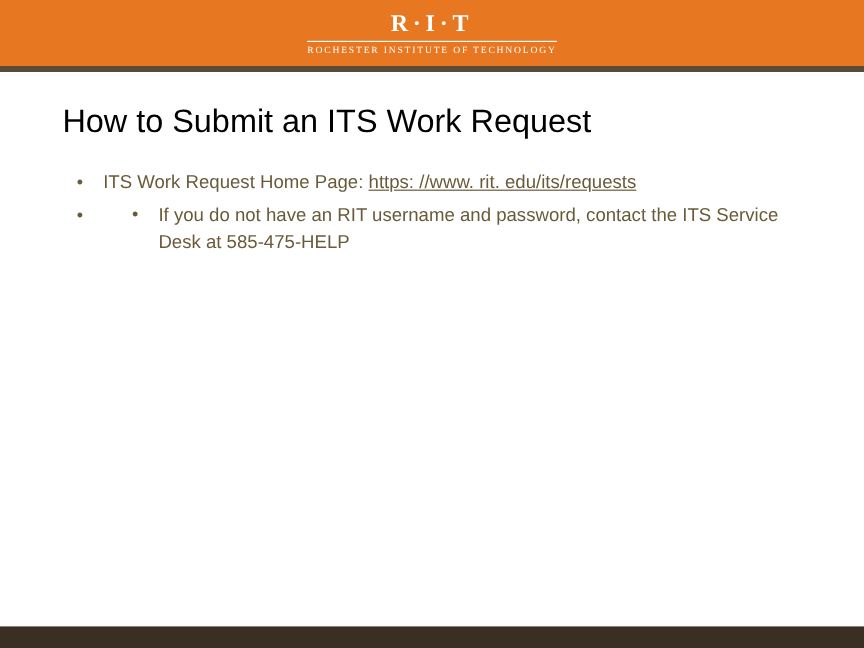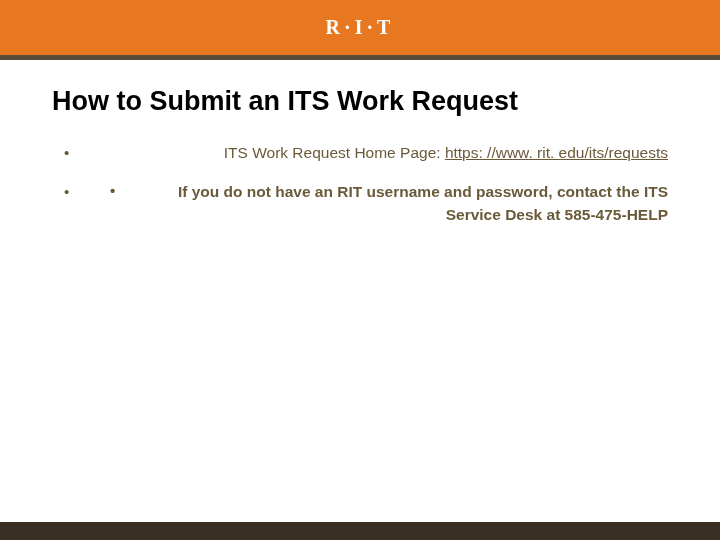--- a/index.html
+++ b/index.html
@@ -38,54 +38,52 @@
       font-family: 'Times New Roman', serif;
       border-top: 1px solid #ffffff;
       padding-top: 2px;
       margin-top: 2px;
     }
     .content {
       padding: 26px 52px 0 52px;
     }
     .title {
       font-size: 27px;
-      font-weight: 700;
+      font-weight: 400;
       color: #000000;
       margin-bottom: 24px;
     }
     .bullets {
       list-style: none;
       padding-left: 12px;
     }
     .bullets > li {
       position: relative;
       padding-left: 22px;
       font-size: 15.5px;
       color: #6b5a3a;
       line-height: 1.6;
       margin-bottom: 2px;
-      text-align: right;
     }
     .bullets > li::before {
       content: "•";
       position: absolute;
       left: 0;
       top: 0;
       color: #6b5a3a;
       font-size: 15px;
     }
     .link {
       color: #6b5a3a;
       text-decoration: underline;
     }
     .sub-bullets {
       list-style: none;
       padding-left: 24px;
-      margin-top: 14px;
-      font-weight: bold;
+      margin-top: 2px;
     }
     .sub-bullets > li {
       position: relative;
       padding-left: 22px;
       font-size: 15.5px;
       color: #6b5a3a;
       line-height: 1.5;
     }
     .sub-bullets > li::before {
       content: "•";
@@ -103,20 +101,21 @@
       height: 18px;
       background: #3a2f23;
     }
   </style>
 </head>
 <body>
 
 <div class="header-bar">
   <div class="logo">
     <div class="logo-main">R·I·T</div>
+    <div class="logo-sub">ROCHESTER INSTITUTE OF TECHNOLOGY</div>
   </div>
 </div>
 
 <div class="content">
   <h1 class="title">How to Submit an ITS Work Request</h1>
 
   <ul class="bullets">
     <li>
       <span>ITS Work Request Home Page: </span><a class="link">https: //www. rit. edu/its/requests</a>
     </li>

